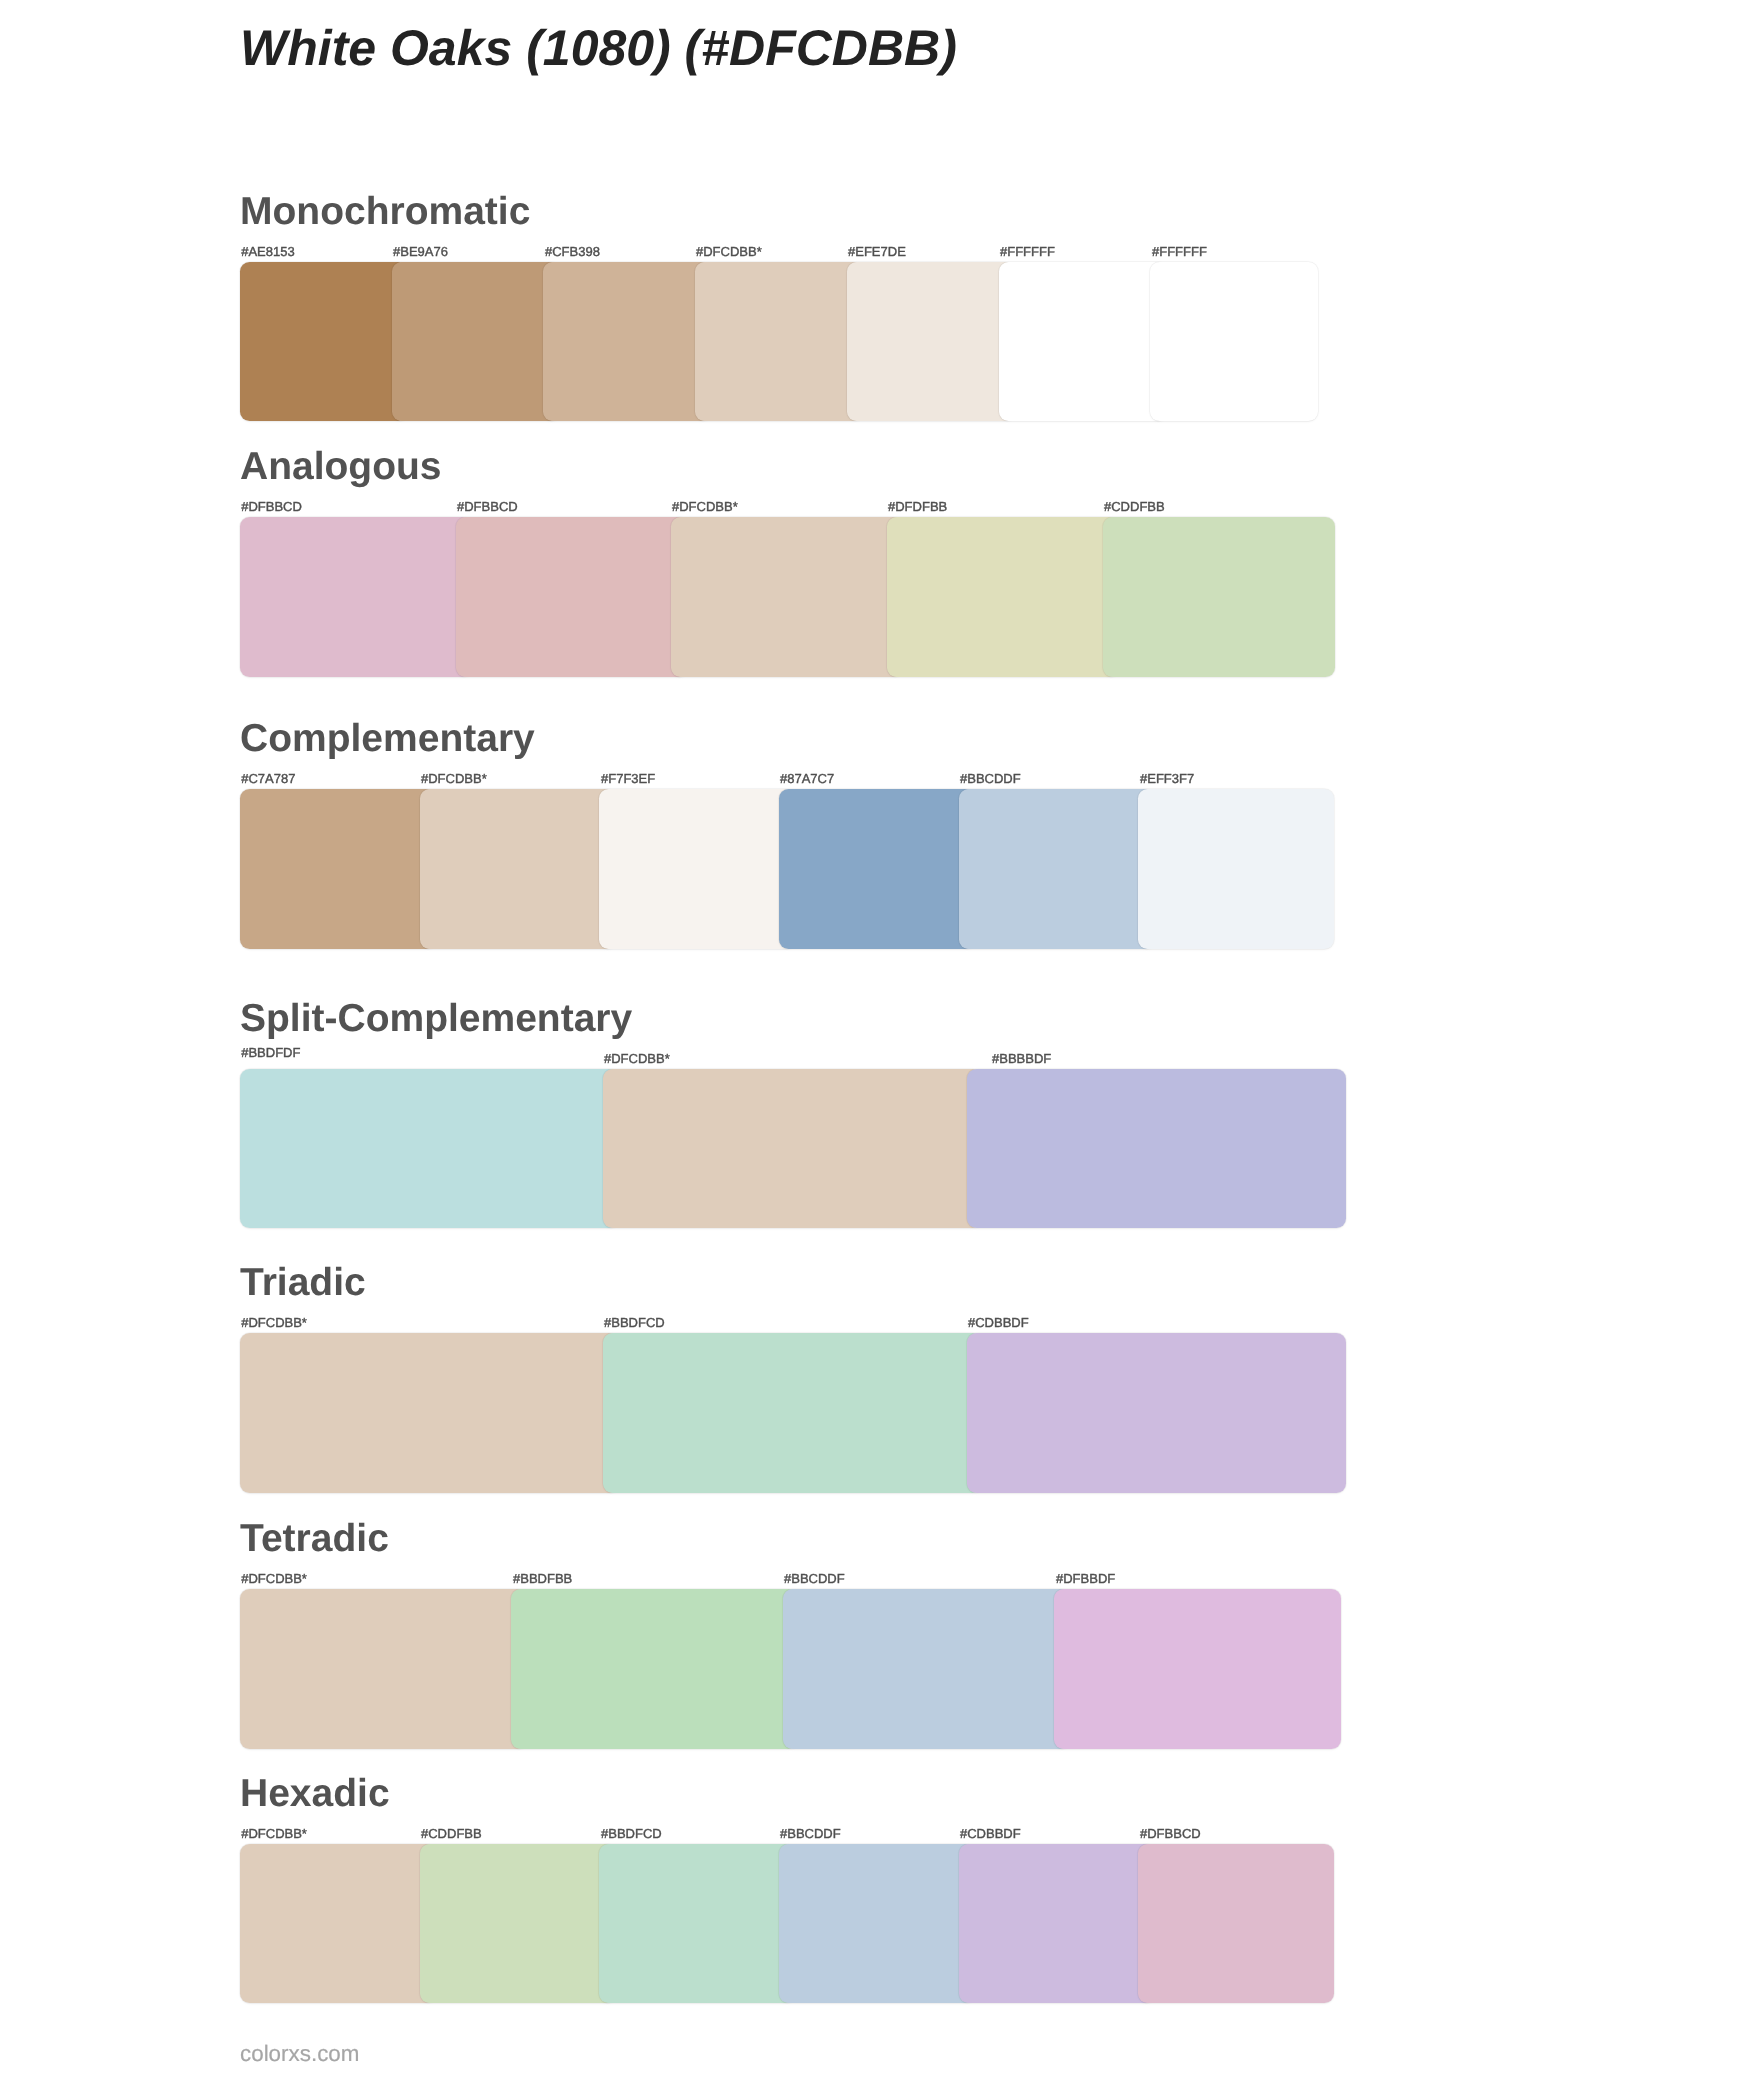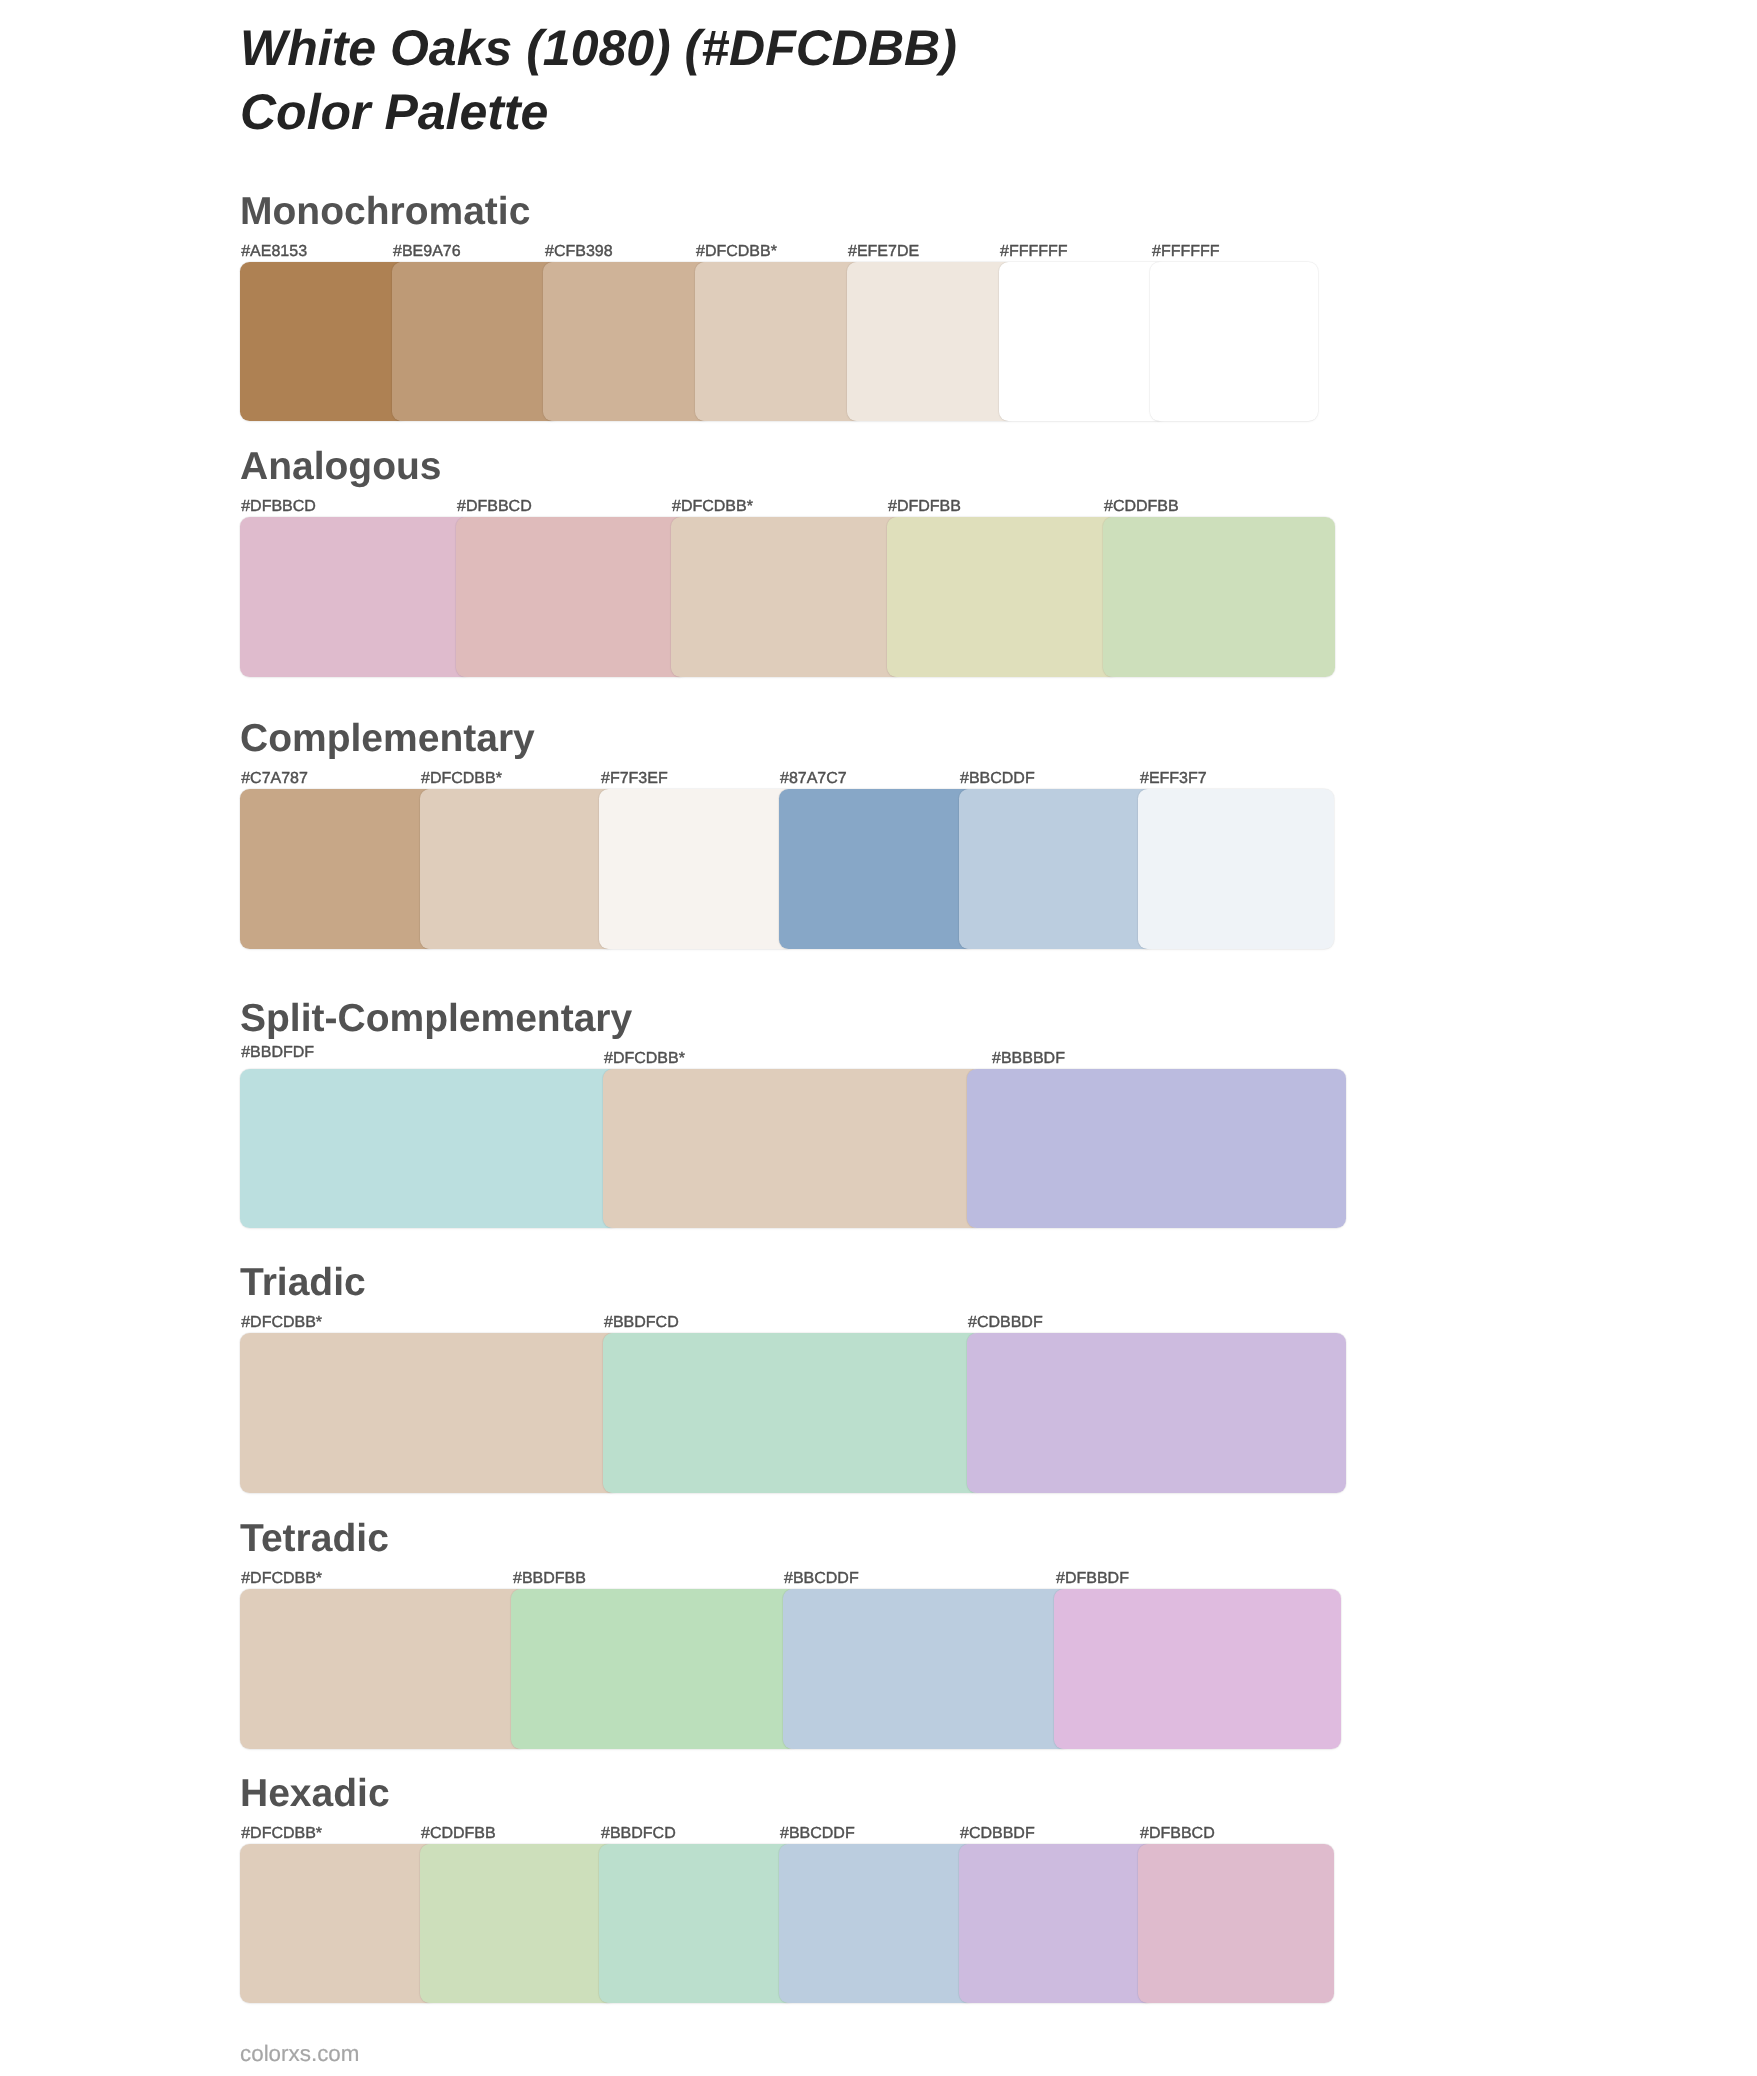--- a/index.html
+++ b/index.html
@@ -18,37 +18,36 @@
   }
   .title div{white-space:nowrap;}
 
   .section{position:absolute;}
   .sec-title{
     position:absolute;left:0;top:0;
     font-size:39px;font-weight:700;color:#525252;line-height:39px;
     white-space:nowrap;
   }
   .label{
-    position:absolute;font-size:16px;font-weight:400;color:#4f4f4f;
+    position:absolute;font-size:13px;font-weight:400;color:#4f4f4f;
     white-space:nowrap;line-height:19.6px;text-align:right;
     -webkit-text-stroke:0.4px #4f4f4f;
   }
   .sw{position:absolute;border-radius:9.6px;box-shadow:0 0 0 0.8px rgba(0,0,0,0.045), 0 0.8px 2.4px rgba(0,0,0,0.05);}
   .footer{
     position:absolute;left:240px;top:2043px;font-size:22.4px;color:#a6a6a6;
     line-height:22.4px;-webkit-text-stroke:0.2px #a6a6a6;
   }
 </style>
 </head>
 <body>
 
 <div id="page">
   <div class="title">
     <div>White Oaks (1080) (#DFCDBB)</div>
-    <div>Color Palette</div>
   </div>
 
   <div id="sections">
     <div class="section" style="left:240px;top:192px;width:1078px;height:229px">
       <div class="sec-title">Monochromatic</div>
       <div class="sw" style="left:0px;top:70px;width:168px;height:159px;background:#AE8153"></div>
       <div class="sw" style="left:152px;top:70px;width:168px;height:159px;background:#BE9A76"></div>
       <div class="sw" style="left:303px;top:70px;width:168px;height:159px;background:#CFB398"></div>
       <div class="sw" style="left:455px;top:70px;width:168px;height:159px;background:#DFCDBB"></div>
       <div class="sw" style="left:607px;top:70px;width:168px;height:159px;background:#EFE7DE"></div>

